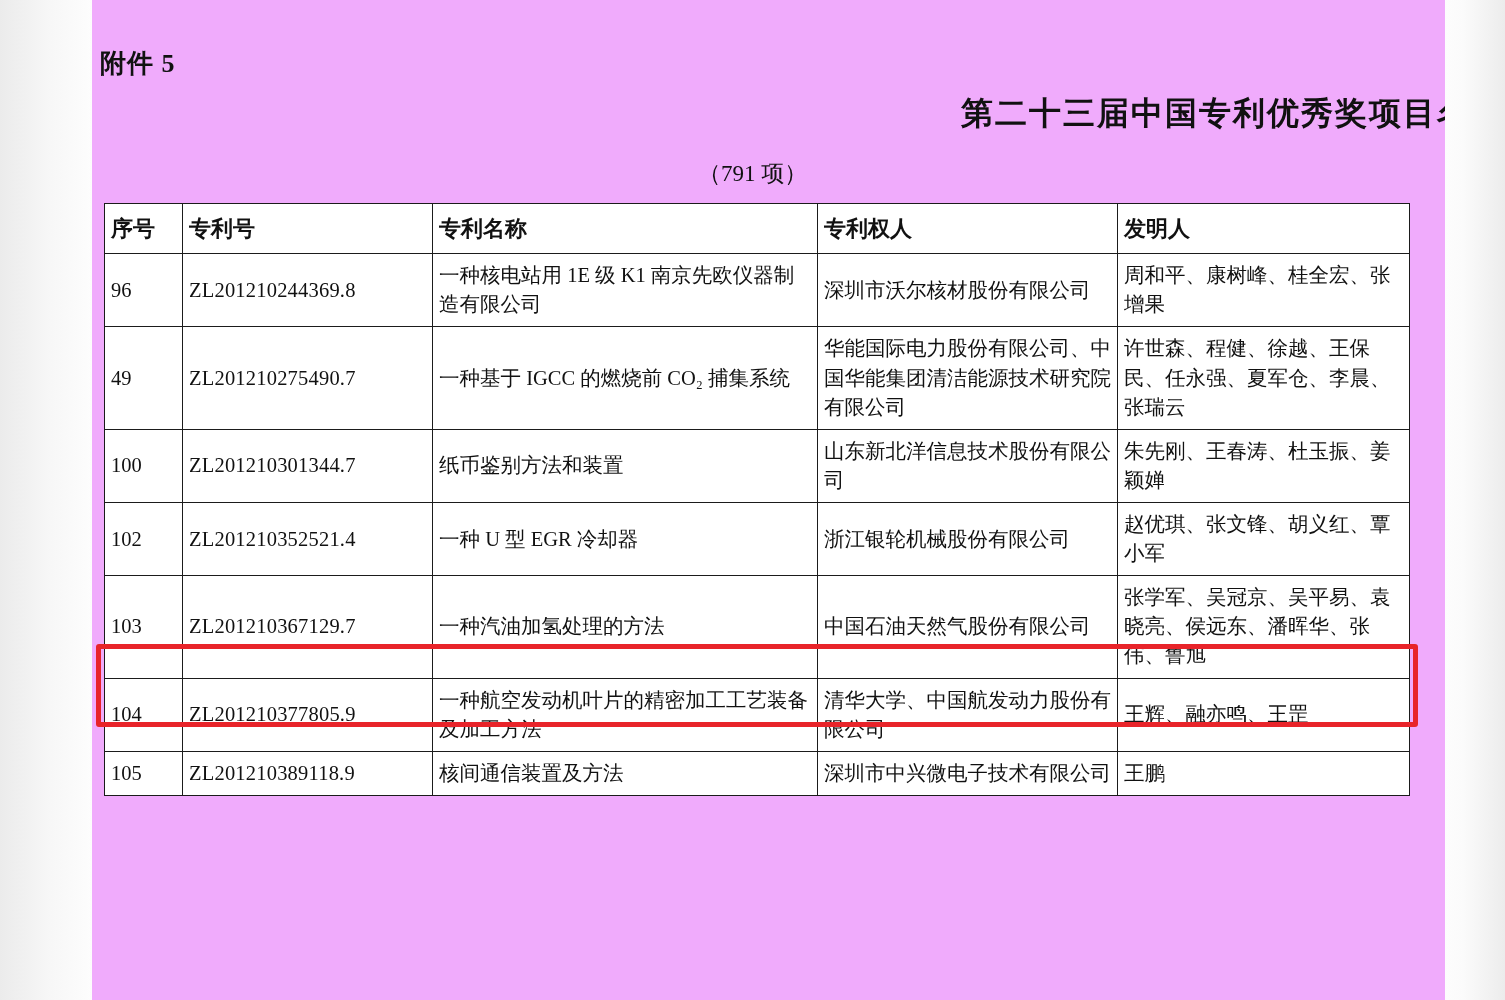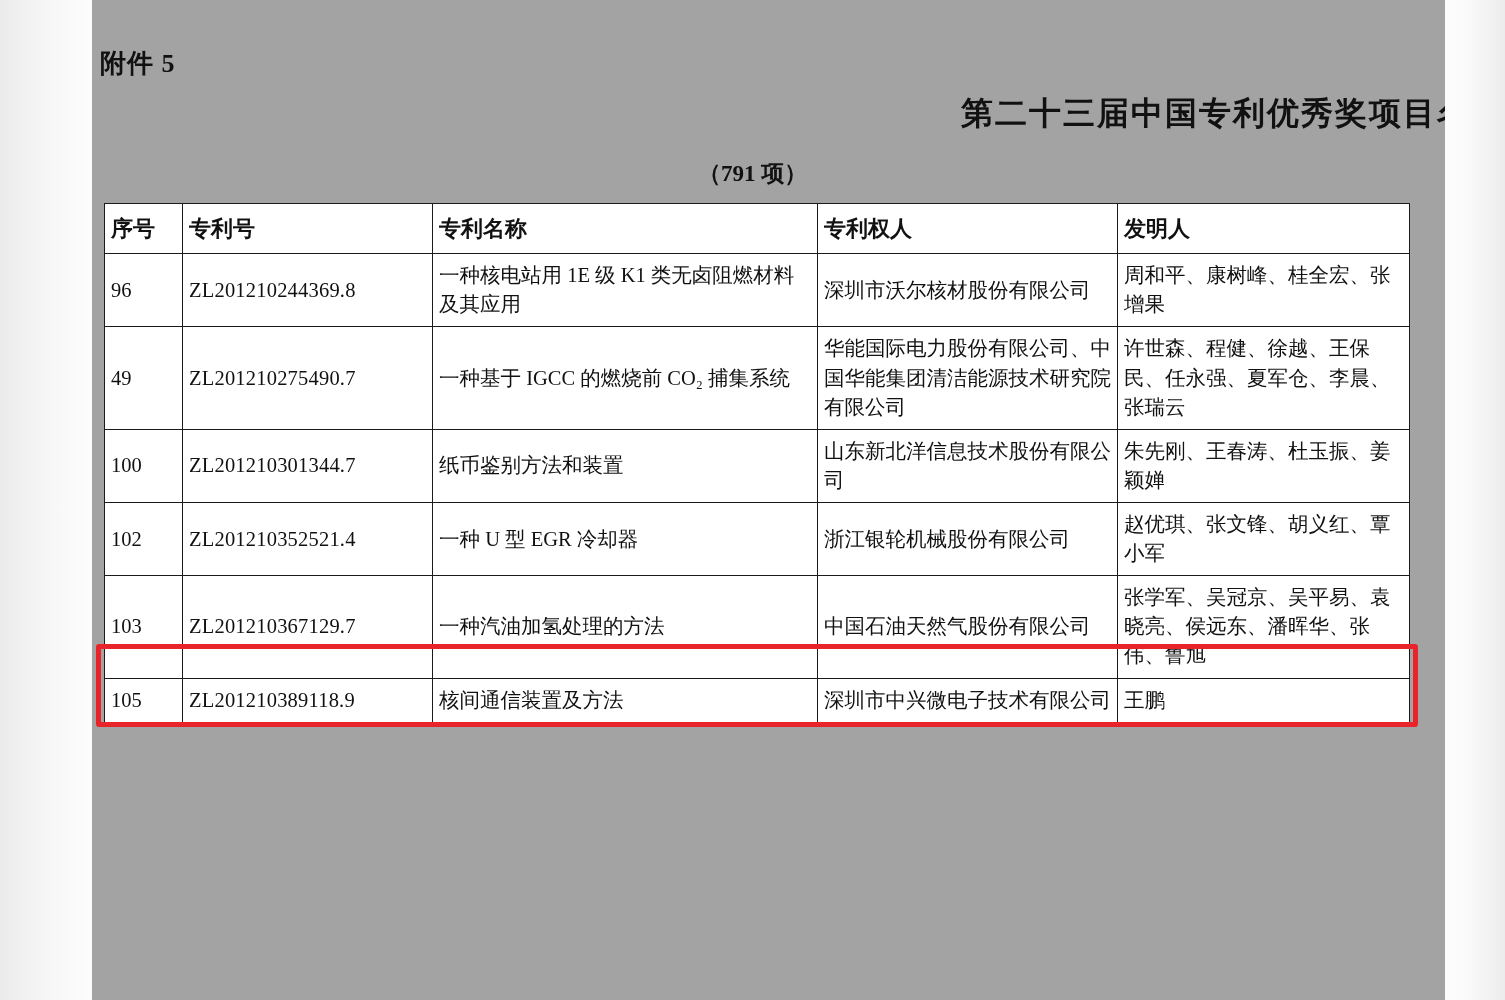--- a/index.html
+++ b/index.html
@@ -11,21 +11,21 @@
     height: 1000px;
     background: #ffffff;
     font-family: "Liberation Serif", "DejaVu Serif", serif;
     color: #111111;
     overflow: hidden;
   }
   .page {
     position: relative;
     width: 1505px;
     height: 1000px;
-    background: #a3a3a3;
+    background: #f0abfc;
     box-sizing: border-box;
   }
   
   .page::before {
     content: "";
     position: absolute;
     left: 0; top: 0; bottom: 0;
     width: 92px;
     background: linear-gradient(to right, #ebebeb 0%, #f7f7f7 55%, #fdfdfd 100%);
     pointer-events: none;
@@ -59,21 +59,21 @@
     letter-spacing: 2px;
   }
 
   .doc-subtitle {
     position: absolute;
     left: 0;
     right: 0;
     top: 158px;
     text-align: center;
     font-size: 23px;
-    font-weight: 700;
+    font-weight: 400;
   }
 
   .table-wrap {
     position: absolute;
     left: 104px;
     top: 203px;
     width: 1305px;
   }
 
   table.patent-table {
@@ -147,21 +147,21 @@
           <th>专利号</th>
           <th>专利名称</th>
           <th>专利权人</th>
           <th>发明人</th>
         </tr>
       </thead>
       <tbody id="table-body">
           <tr>
             <td class="cell-no">96</td>
             <td class="cell-patent">ZL201210244369.8</td>
-            <td class="cell-name">一种核电站用 1E 级 K1 类无卤阻燃材料及其应用</td>
+            <td class="cell-name">一种核电站用 1E 级 K1 南京先欧仪器制造有限公司</td>
             <td class="cell-owner">深圳市沃尔核材股份有限公司</td>
             <td class="cell-inv">周和平、康树峰、桂全宏、张增果</td>
           </tr>
           <tr>
             <td class="cell-no">49</td>
             <td class="cell-patent">ZL201210275490.7</td>
             <td class="cell-name">一种基于 IGCC 的燃烧前 CO₂ 捕集系统</td>
             <td class="cell-owner">华能国际电力股份有限公司、中国华能集团清洁能源技术研究院有限公司</td>
             <td class="cell-inv">许世森、程健、徐越、王保民、任永强、夏军仓、李晨、张瑞云</td>
           </tr>
@@ -180,20 +180,27 @@
             <td class="cell-inv">赵优琪、张文锋、胡义红、覃小军</td>
           </tr>
           <tr>
             <td class="cell-no">103</td>
             <td class="cell-patent">ZL201210367129.7</td>
             <td class="cell-name">一种汽油加氢处理的方法</td>
             <td class="cell-owner">中国石油天然气股份有限公司</td>
             <td class="cell-inv">张学军、吴冠京、吴平易、袁晓亮、侯远东、潘晖华、张伟、鲁旭</td>
           </tr>
           <tr>
+            <td class="cell-no">104</td>
+            <td class="cell-patent">ZL201210377805.9</td>
+            <td class="cell-name">一种航空发动机叶片的精密加工工艺装备及加工方法</td>
+            <td class="cell-owner">清华大学、中国航发动力股份有限公司</td>
+            <td class="cell-inv">王辉、融亦鸣、王罡</td>
+          </tr>
+          <tr>
             <td class="cell-no">105</td>
             <td class="cell-patent">ZL201210389118.9</td>
             <td class="cell-name">核间通信装置及方法</td>
             <td class="cell-owner">深圳市中兴微电子技术有限公司</td>
             <td class="cell-inv">王鹏</td>
           </tr>
         </tbody>
     </table>
   </div>
 

